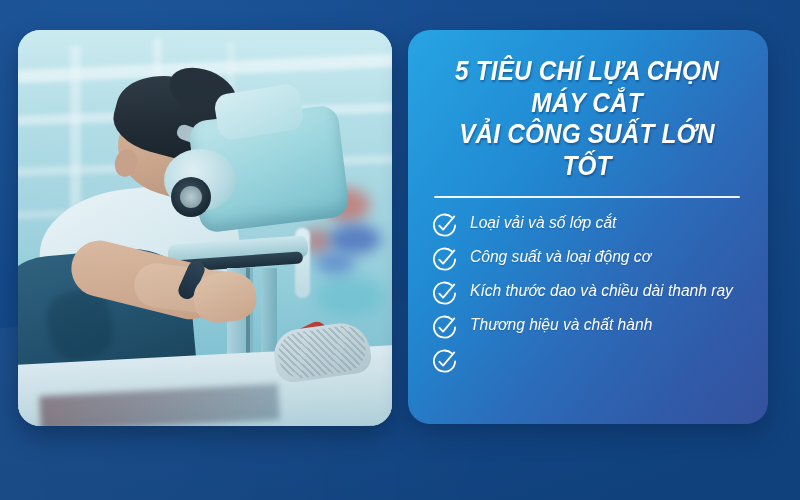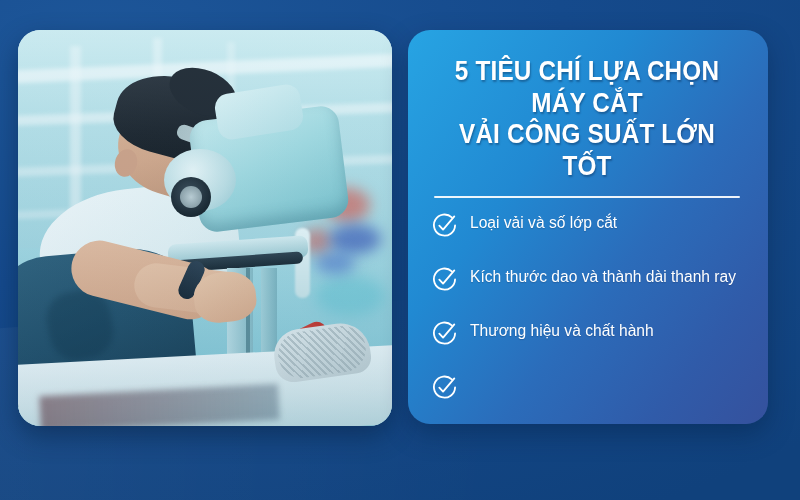--- a/index.html
+++ b/index.html
@@ -6,20 +6,21 @@
   body{
     width:800px;height:500px;overflow:hidden;
     background:#154a8c;
     font-family:"Liberation Sans", sans-serif;
   }
   .canvas{
     position:relative;width:800px;height:500px;
     background:
       radial-gradient(130% 110% at 12% 8%, #1d5699 0%, #154a8c 45%, #10417c 100%);
     overflow:hidden;
+    font-style:italic;
   }
   .bg-sheen{
     position:absolute;left:-40px;top:300px;width:900px;height:300px;
     background:linear-gradient(100deg, rgba(255,255,255,.045), rgba(255,255,255,0) 60%);
     transform:rotate(-4deg);pointer-events:none;
   }
   
   .photo{
     position:absolute;left:18px;top:30px;width:374px;height:396px;
     border-radius:22px;overflow:hidden;
@@ -124,21 +125,21 @@
   .title{
     color:#ffffff;text-align:center;text-transform:uppercase;
     font-family:"Liberation Sans", sans-serif;
     font-weight:700;font-size:27px;line-height:1.17;letter-spacing:.2px;
     transform:scaleX(.90);transform-origin:center;
     text-shadow:1px 2px 2px rgba(10,40,80,.40);
     margin:0 0 0 0;
   }
   .title .ln{display:block;}
   .divider{height:2px;background:rgba(255,255,255,.92);margin:14px 6px 14px 6px;border-radius:2px;}
-  .list{list-style:none;margin:0;padding:0 2px 0 4px;display:flex;flex-direction:column;gap:28px;}
+  .list{list-style:none;margin:0;padding:0 2px 0 4px;display:flex;flex-direction:column;gap:8px;}
   .item{display:flex;align-items:flex-start;gap:13px;}
   .chk{flex:0 0 auto;width:25px;height:25px;margin-top:1px;}
   .item-text{
     color:#ffffff;font-size:15.6px;line-height:1.35;font-weight:400;
     font-family:"Liberation Sans", sans-serif;
     text-shadow:0 1px 1px rgba(10,40,80,.25);
   }
 </style>
 </head>
 <body>
@@ -213,21 +214,30 @@
           </span>
           <span class="item-text">Loại vải và số lớp cắt</span>
         </li>
         <li class="item">
           <span class="chk">
             <svg viewBox="0 0 26 26" width="25" height="25" aria-hidden="true">
               <path d="M20.6 4.6A11 11 0 1 0 24 13" fill="none" stroke="#fff" stroke-width="1.9" stroke-linecap="round"></path>
               <path d="M7.6 13.2l3.9 4.1L23.2 3.6" fill="none" stroke="#fff" stroke-width="1.9" stroke-linecap="round" stroke-linejoin="round"></path>
             </svg>
           </span>
-          <span class="item-text">Kích thước dao và thành dài thanh ray</span>
+          <span class="item-text">Công suất và loại động cơ</span>
+        </li>
+        <li class="item">
+          <span class="chk">
+            <svg viewBox="0 0 26 26" width="25" height="25" aria-hidden="true">
+              <path d="M20.6 4.6A11 11 0 1 0 24 13" fill="none" stroke="#fff" stroke-width="1.9" stroke-linecap="round"></path>
+              <path d="M7.6 13.2l3.9 4.1L23.2 3.6" fill="none" stroke="#fff" stroke-width="1.9" stroke-linecap="round" stroke-linejoin="round"></path>
+            </svg>
+          </span>
+          <span class="item-text">Kích thước dao và chiều dài thanh ray</span>
         </li>
         <li class="item">
           <span class="chk">
             <svg viewBox="0 0 26 26" width="25" height="25" aria-hidden="true">
               <path d="M20.6 4.6A11 11 0 1 0 24 13" fill="none" stroke="#fff" stroke-width="1.9" stroke-linecap="round"></path>
               <path d="M7.6 13.2l3.9 4.1L23.2 3.6" fill="none" stroke="#fff" stroke-width="1.9" stroke-linecap="round" stroke-linejoin="round"></path>
             </svg>
           </span>
           <span class="item-text">Thương hiệu và chất hành</span>
         </li>

